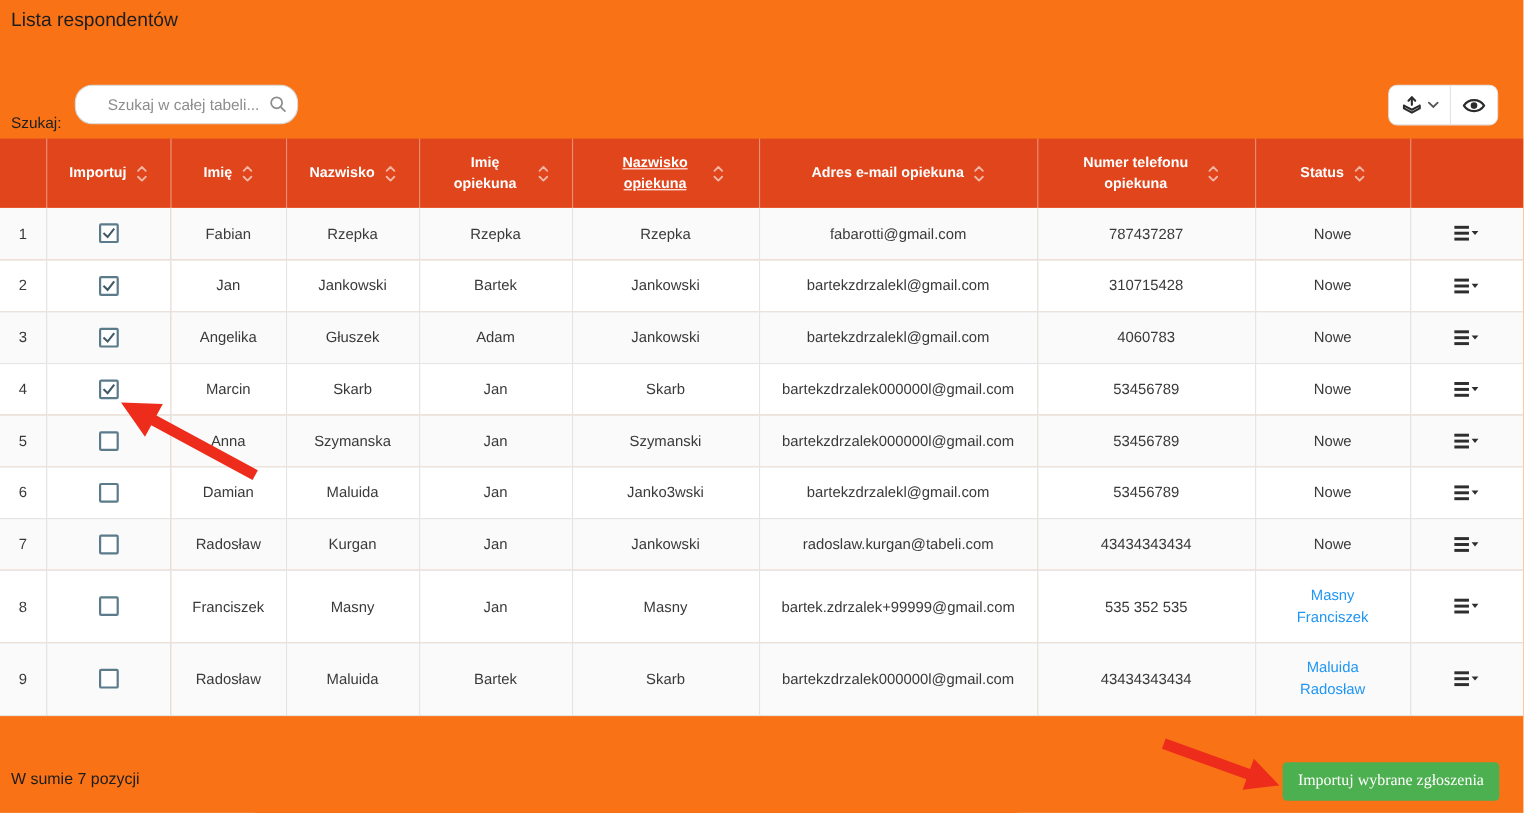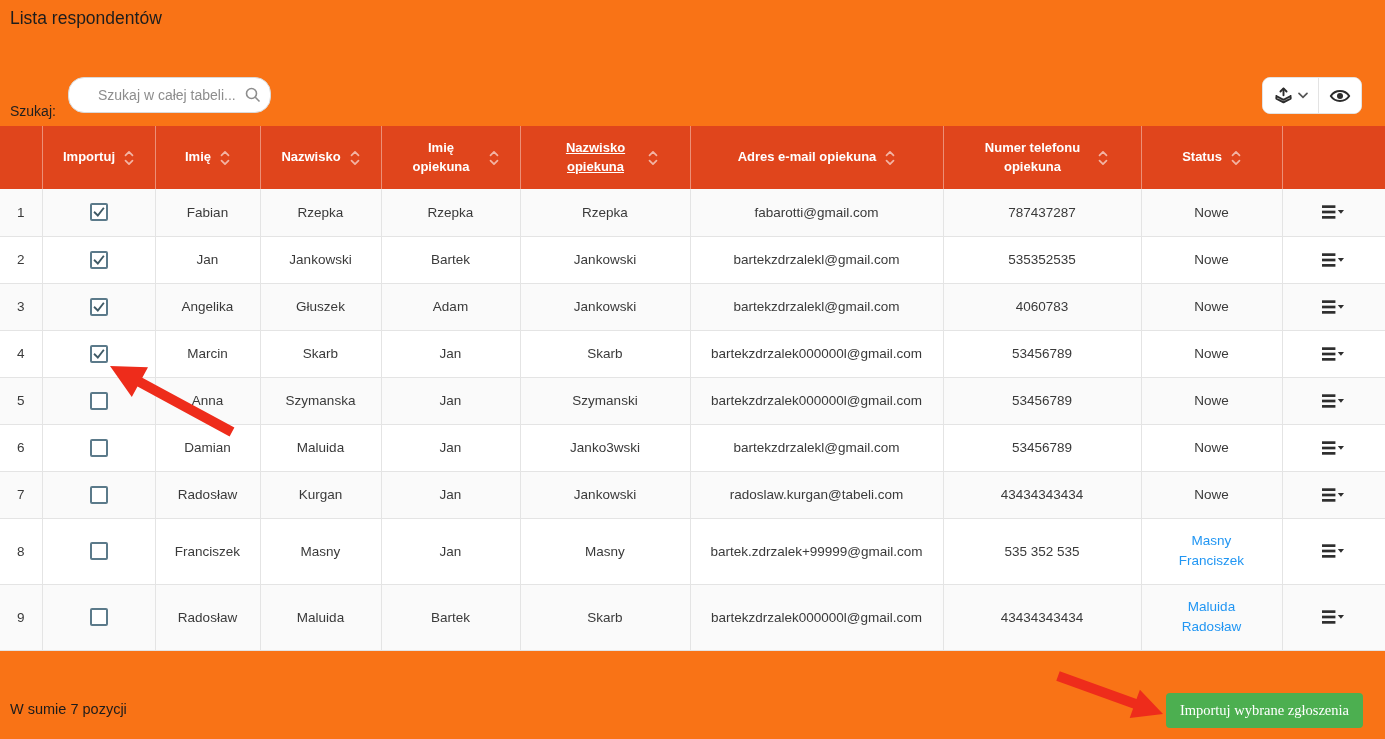--- a/index.html
+++ b/index.html
@@ -229,21 +229,21 @@
               <svg viewBox="0 0 18 18">
                 <polyline points="3.5,9.5 7.5,13.5 14.5,4.5"></polyline>
               </svg>
             </div>
           </td>
           <td>Jan</td>
           <td>Jankowski</td>
           <td>Bartek</td>
           <td>Jankowski</td>
           <td>bartekzdrzalekl@gmail.com</td>
-          <td>535352535</td>
+          <td>310715428</td>
           <td><span>Nowe</span></td>
           <td><button class="row-menu"><svg viewBox="0 0 24 16">
                 <rect x="0" y="1" width="14" height="2.8"></rect>
                 <rect x="0" y="6.6" width="14" height="2.8"></rect>
                 <rect x="0" y="12.2" width="14" height="2.8"></rect>
                 <polygon points="16.5,5.8 23,5.8 19.75,9.8"></polygon>
               </svg></button></td>
         </tr>
         <tr>
           <td>3</td>

